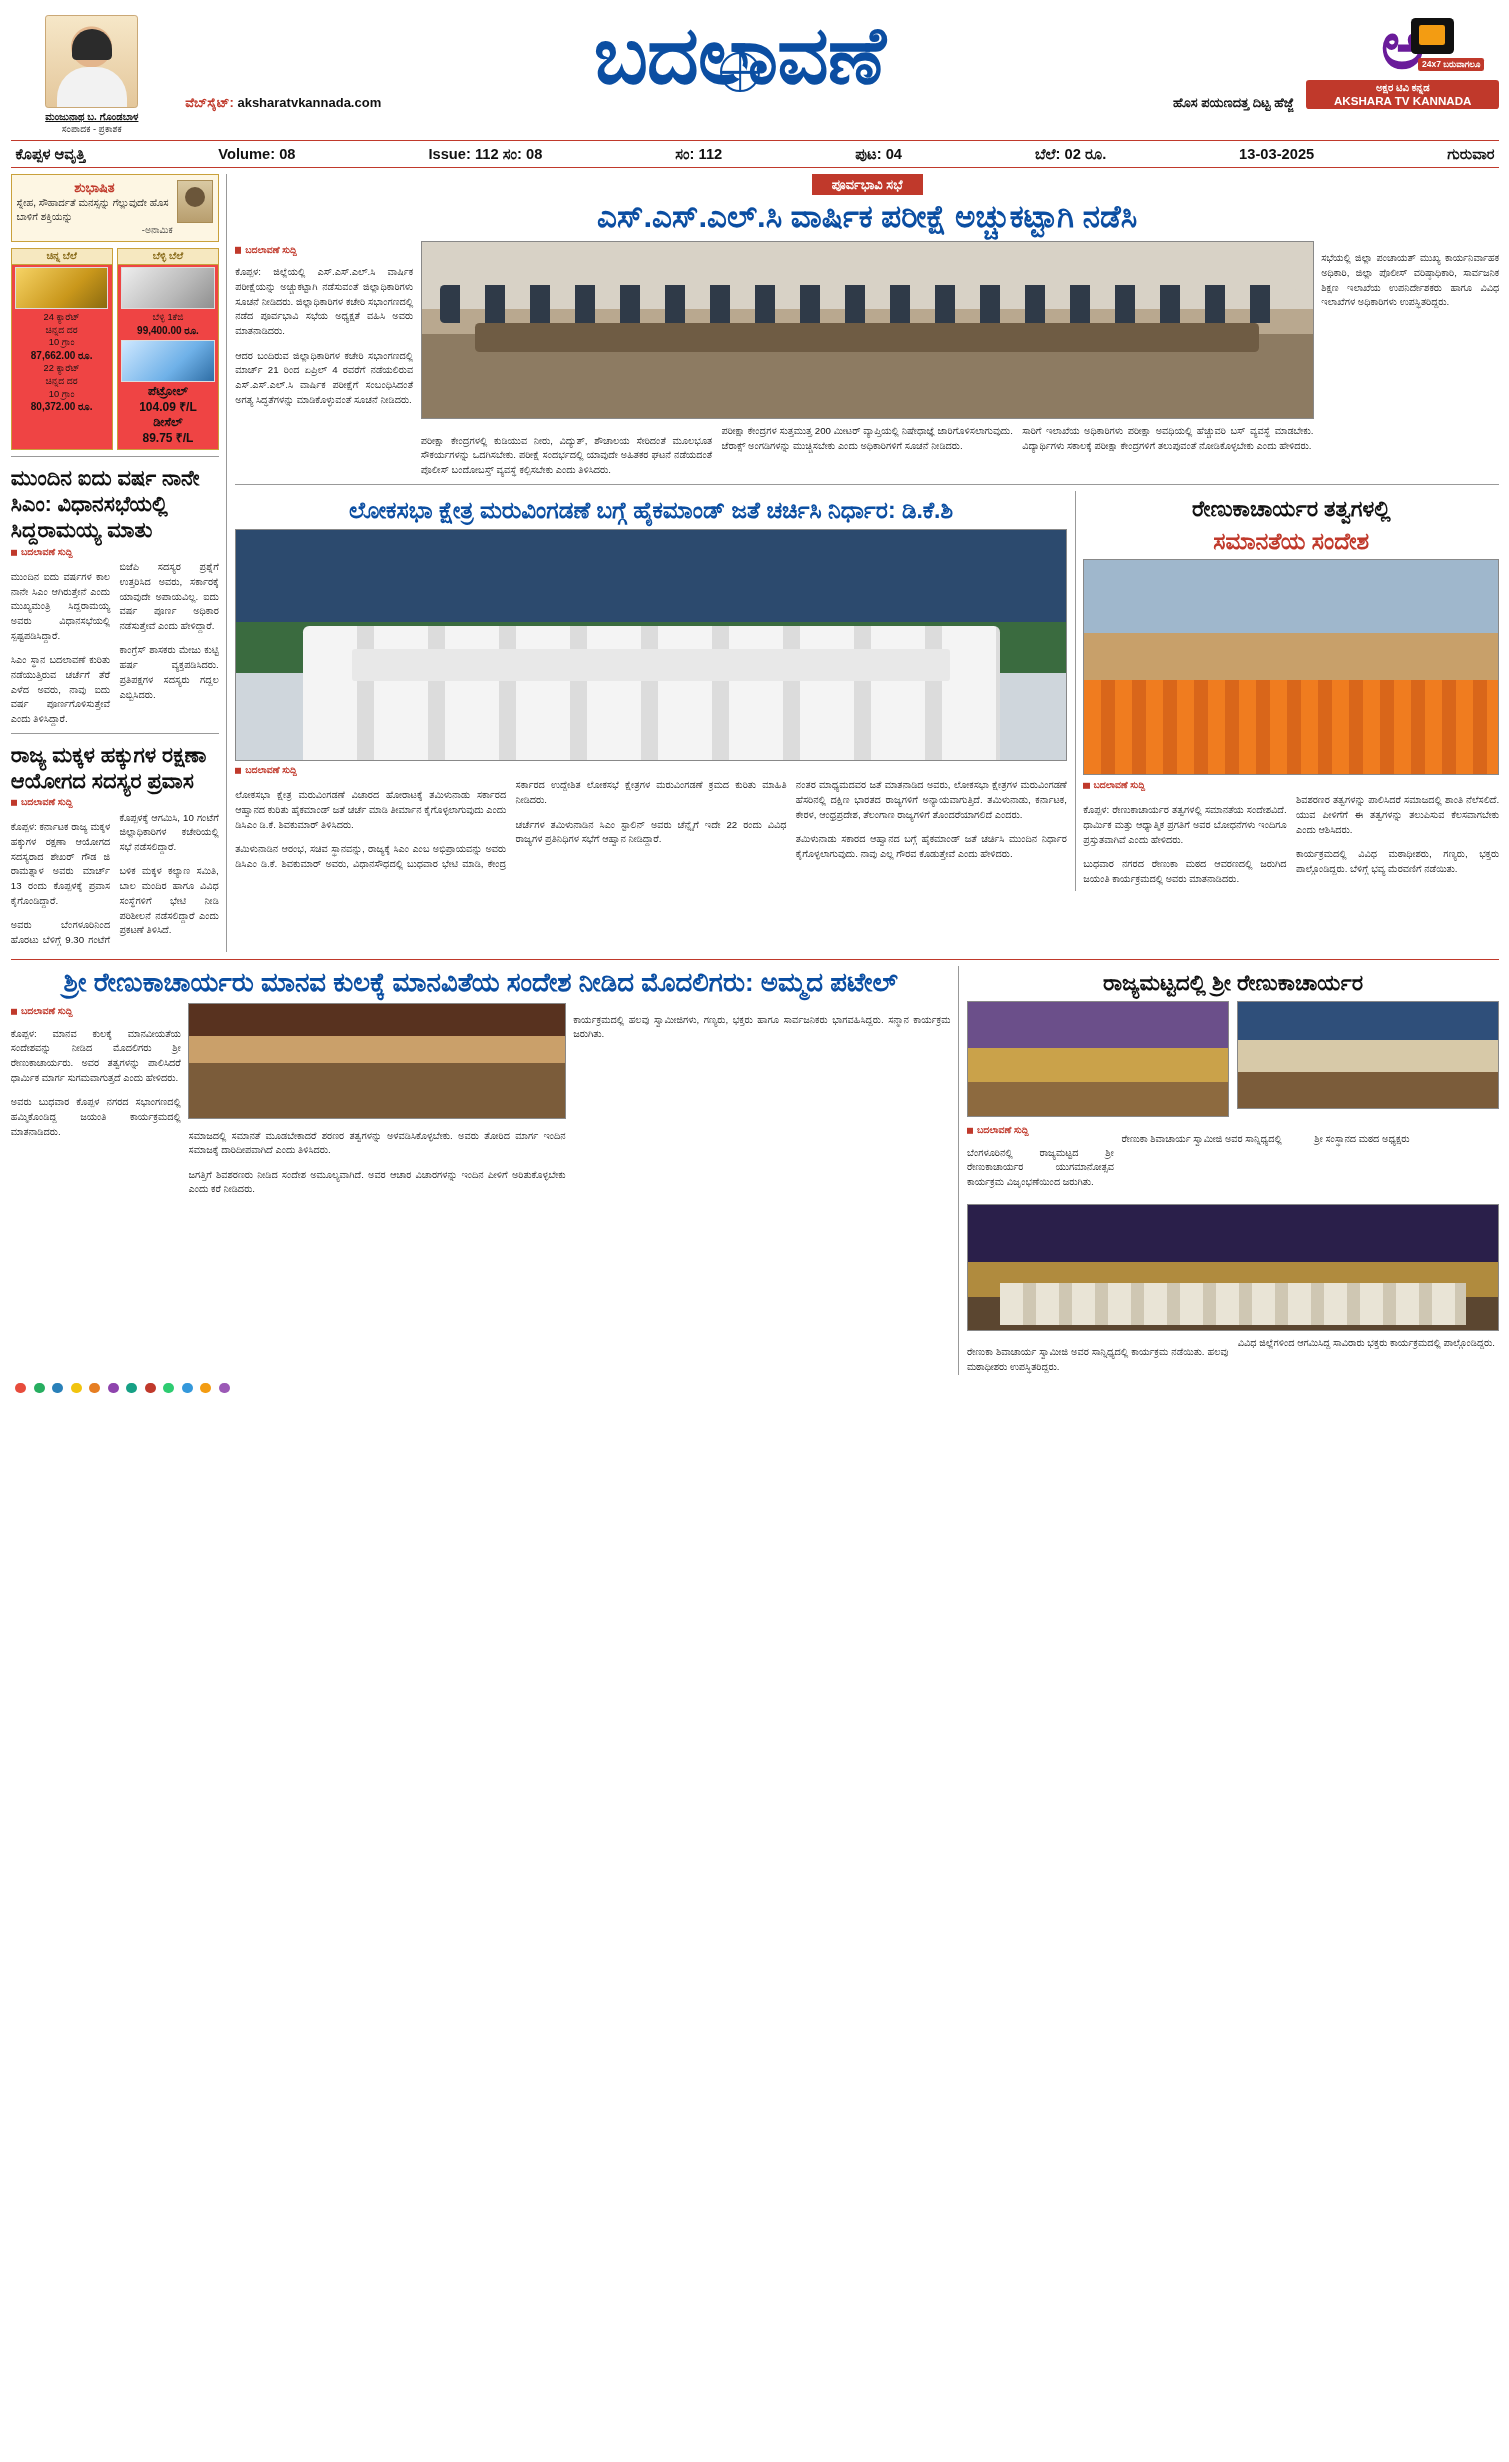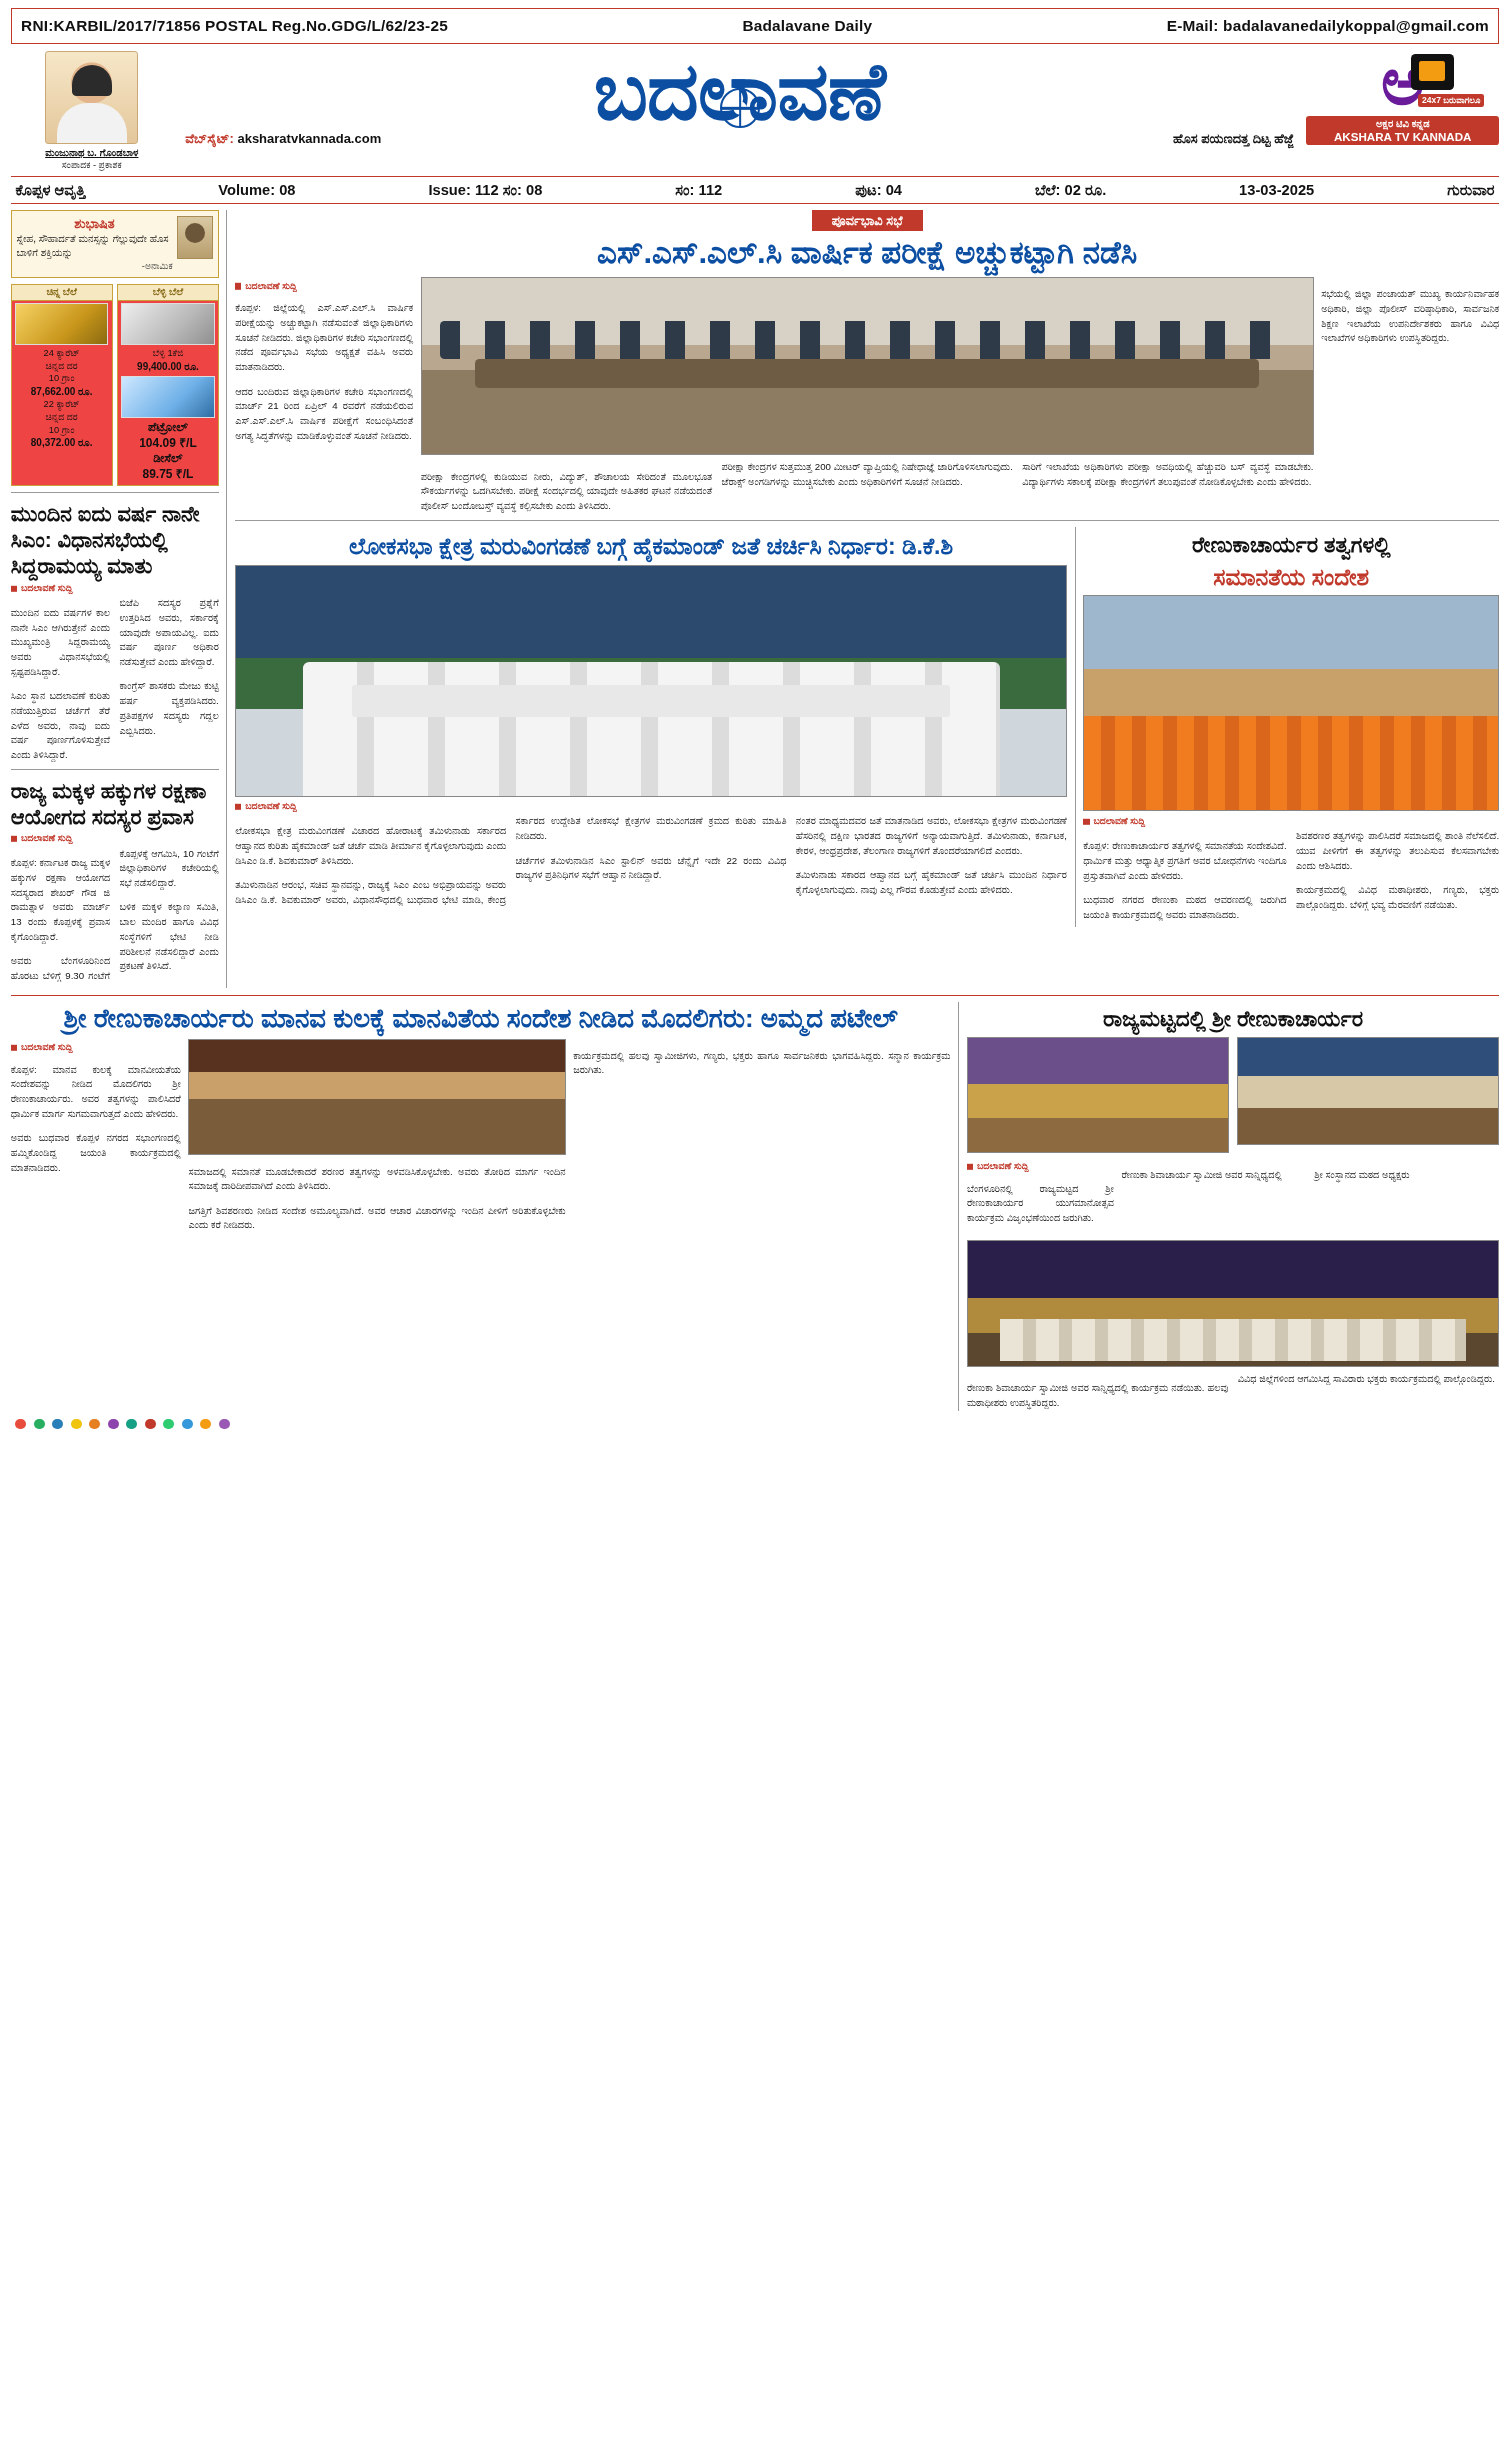--- a/index.html
+++ b/index.html
@@ -298,25 +298,20 @@
   .block { margin-bottom: 4.6px; }
   .two-col { column-count: 2; column-gap: 9.3px; }
   .three-col { column-count: 3; column-gap: 9.3px; }
   .mt6 { margin-top:4.6px; }
 </style>
 </head>
 <body>
 
 <div class="page">
 
-  <div class="topstrip">
-    <div class="cell c1">RNI:KARBIL/2017/71856   POSTAL Reg.No.GDG/L/62/23-25</div>
-    <div class="cell c2">Badalavane Daily</div>
-    <div class="cell c3">E-Mail: badalavanedailykoppal@gmail.com</div>
-  </div>
 
   <div class="masthead">
 
     <div class="mh-left">
       <div class="editor-photo"></div>
       <div class="nm">ಮಂಜುನಾಥ ಬ. ಗೊಂಡಬಾಳ</div>
       <div class="rl">ಸಂಪಾದಕ - ಪ್ರಕಾಶಕ</div>
     </div>
 
     <div class="mh-center">

